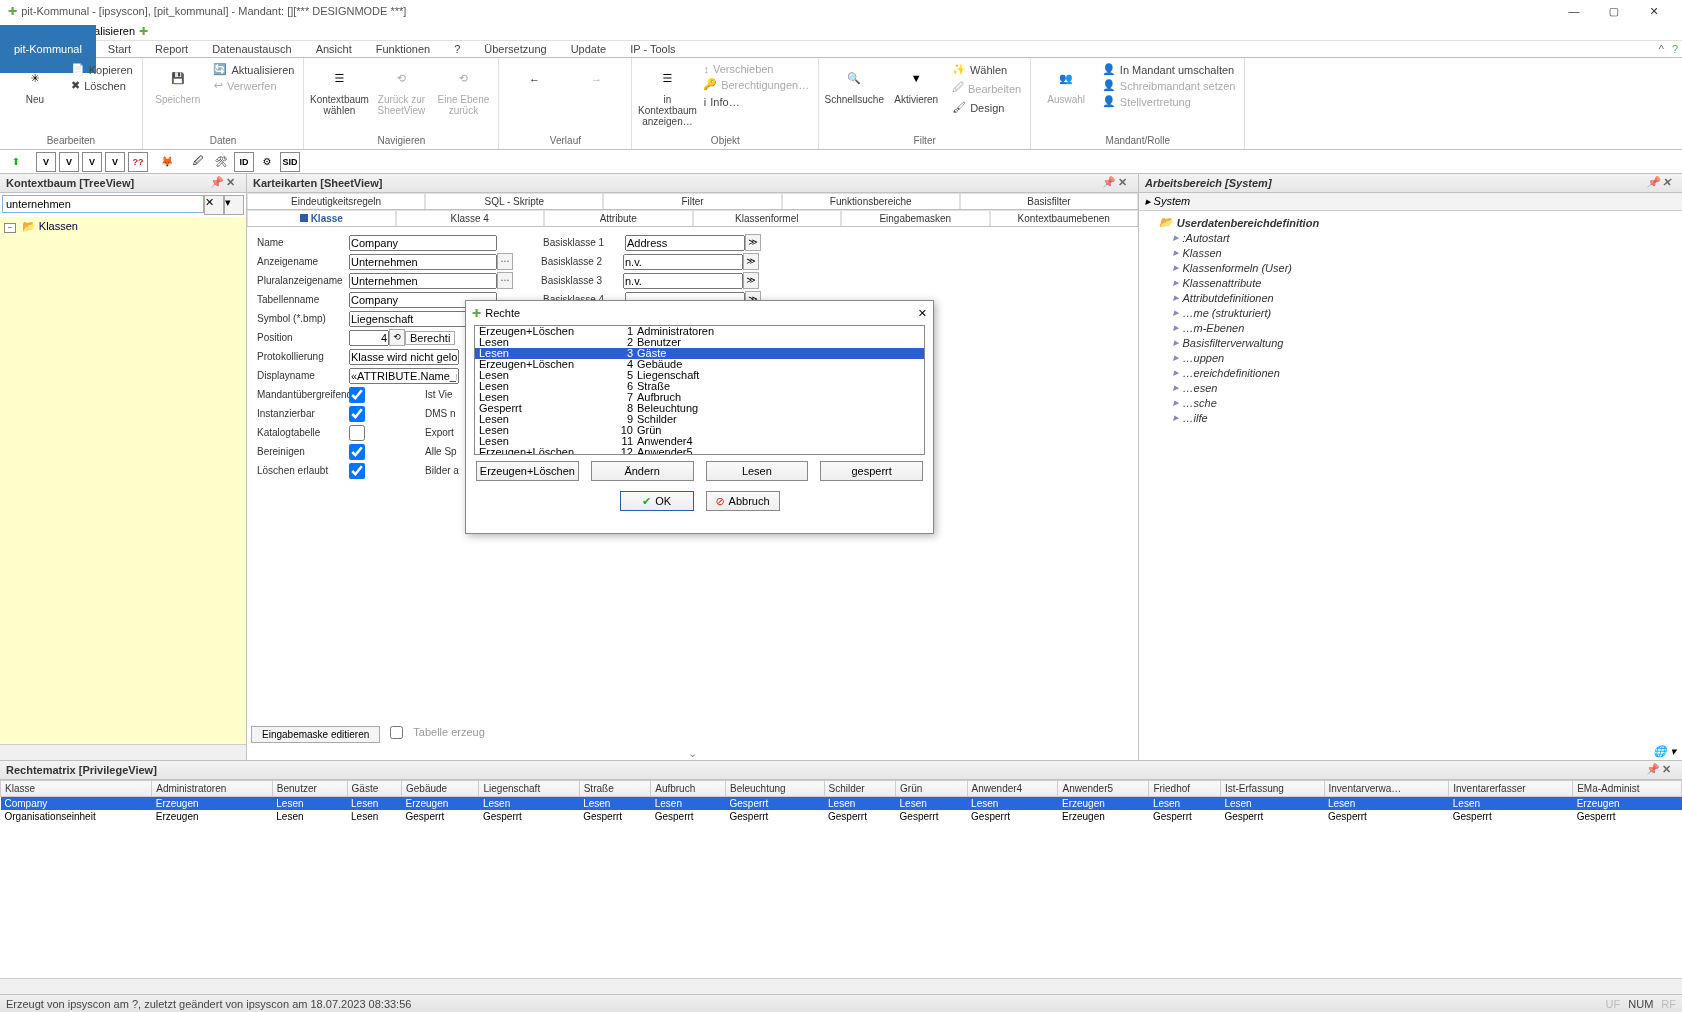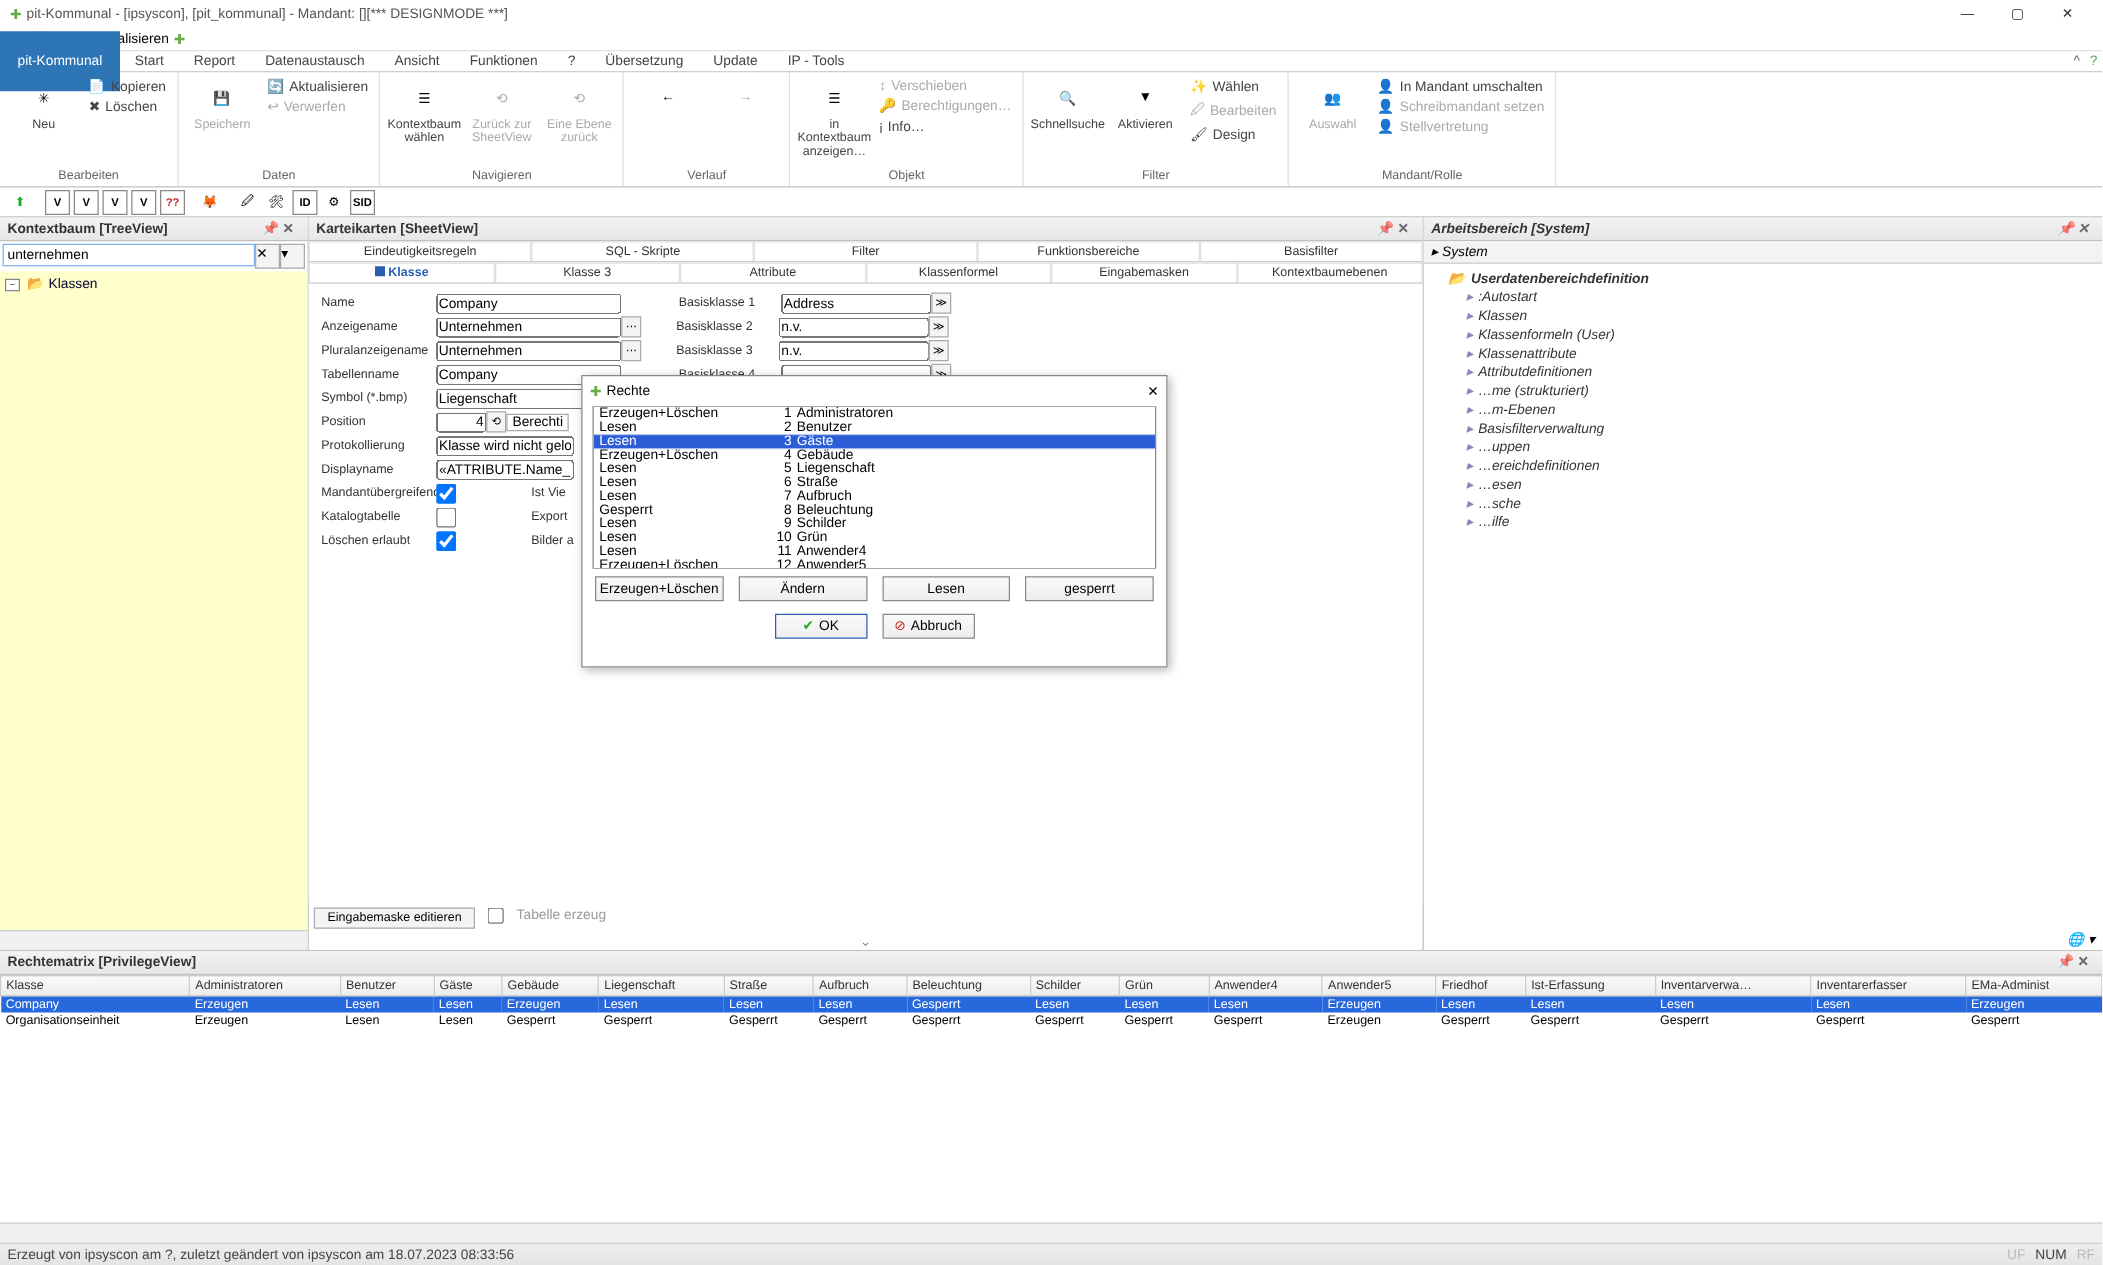--- a/index.html
+++ b/index.html
@@ -317,21 +317,21 @@
     </div>
     <div class="tabstrip" id="tabs1">
         <div class="tb">Eindeutigkeitsregeln</div>
         <div class="tb">SQL - Skripte</div>
         <div class="tb">Filter</div>
         <div class="tb">Funktionsbereiche</div>
         <div class="tb">Basisfilter</div>
       </div>
     <div class="tabstrip2" id="tabs2">
         <div class="tb active"><span class="sq"></span>Klasse</div>
-        <div class="tb">Klasse 3</div>
+        <div class="tb">Klasse 4</div>
         <div class="tb">Attribute</div>
         <div class="tb">Klassenformel</div>
         <div class="tb">Eingabemasken</div>
         <div class="tb">Kontextbaumebenen</div>
       </div>
     <div class="form-area" id="formarea">
         <div class="form-row">
           <label>Name</label>
           <input class="w150" value="Company" style="">
           <span class="sep"></span>
@@ -383,24 +383,36 @@
           <label>Displayname</label>
           <input class="w150" style="width: 110px;" value="«ATTRIBUTE.Name_numb">
         </div>
         <div class="form-row">
           <label>Mandantübergreifend</label>
           <input type="checkbox" class="chk" checked="" style=""> 
           <span style="width:60px"></span>
           <label>Ist Vie</label>
         </div>
         <div class="form-row">
+          <label>Instanzierbar</label>
+          <input type="checkbox" class="chk" checked="" style=""> 
+          <span style="width:60px"></span>
+          <label>DMS n</label>
+        </div>
+        <div class="form-row">
           <label>Katalogtabelle</label>
           <input type="checkbox" class="chk" style=""> 
           <span style="width:60px"></span>
           <label>Export</label>
+        </div>
+        <div class="form-row">
+          <label>Bereinigen</label>
+          <input type="checkbox" class="chk" checked="" style=""> 
+          <span style="width:60px"></span>
+          <label>Alle Sp</label>
         </div>
         <div class="form-row">
           <label>Löschen erlaubt</label>
           <input type="checkbox" class="chk" checked="" style=""> 
           <span style="width:60px"></span>
           <label>Bilder a</label>
         </div>
       </div>
     <div class="form-bottom-buttons">
       <div class="btn">Eingabemaske editieren</div>

